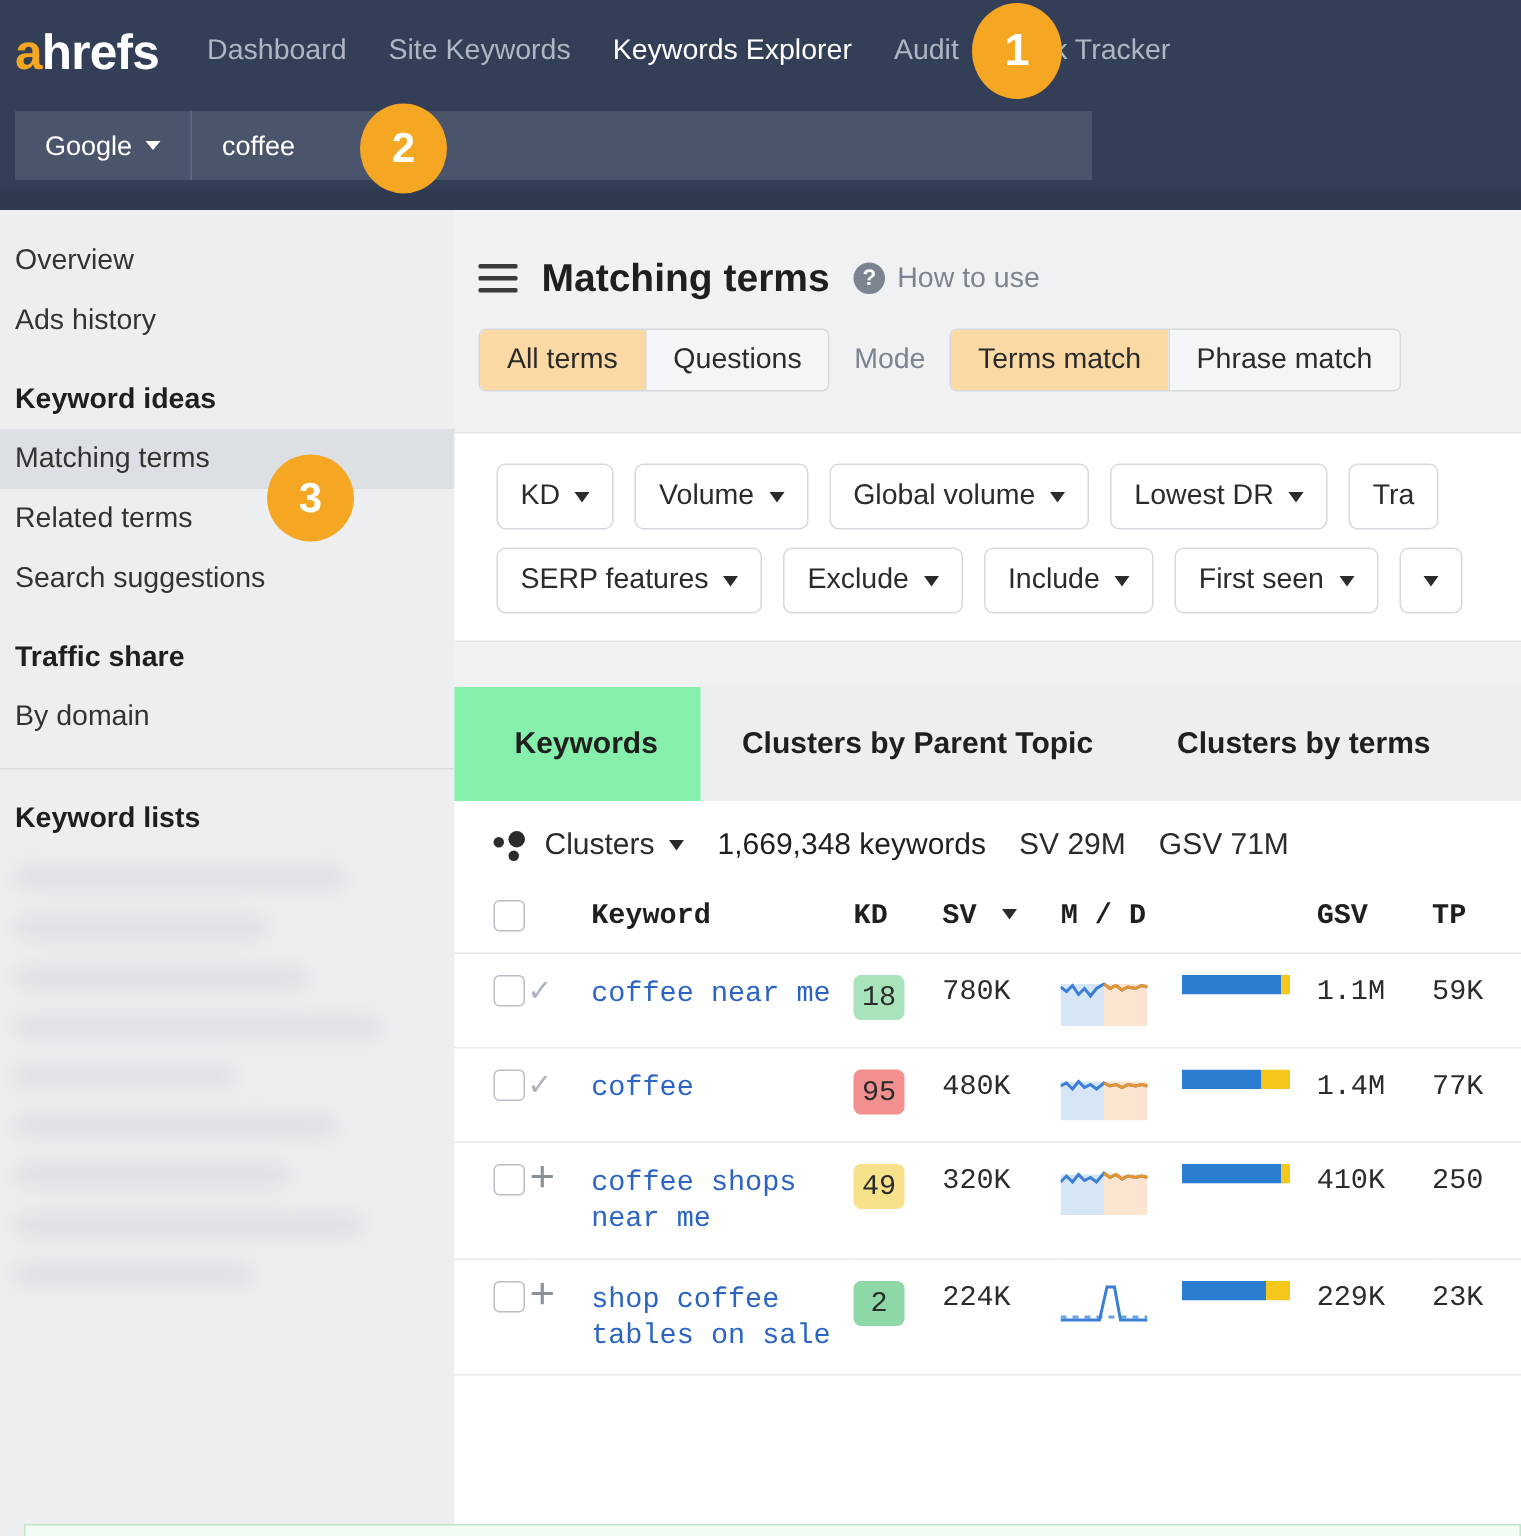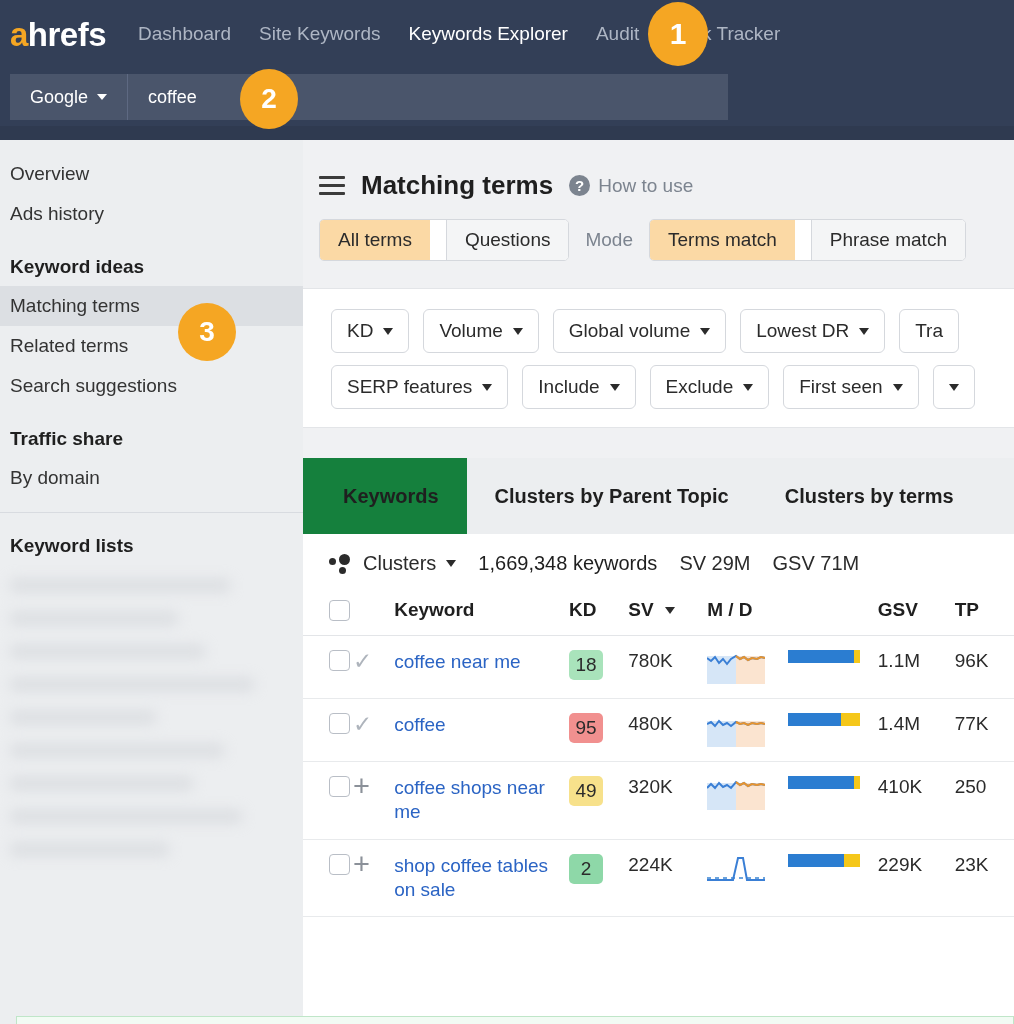--- a/index.html
+++ b/index.html
@@ -87,21 +87,21 @@
   .howto { display: flex; align-items: center; gap: 8px; cursor: pointer; }
   .qmark {
     width: 21px; height: 21px; border-radius: 50%; background: #7c848f;
     color: #fff; font-size: 15px; font-weight: 700;
     display: flex; align-items: center; justify-content: center;
   }
   .howto-txt { font-size: 19px; color: #7c848f; }
 
   .modebar { display: flex; align-items: center; gap: 16px; padding: 18px 0 0 16px; }
   .seg { display: flex; border: 1px solid #d5d8dd; border-radius: 5px; overflow: hidden;
-         background: #fff; gap: 16px; }
+         background: #fff; }
   .seg-btn {
     font-size: 19px; color: #2b2b2b; padding: 9px 18px; background: #f4f5f6;
     cursor: pointer; white-space: nowrap;
   }
   .seg-btn + .seg-btn { border-left: 1px solid #d5d8dd; }
   .seg-btn.active { background: #fbd9a5; }
   .mode-label { font-size: 19px; color: #7c848f; }
 
   .filters {
     position: absolute; left: 0; top: 148px; width: 711px; height: 140px;
@@ -124,37 +124,37 @@
   .panel {
     position: absolute; left: 0; top: 318px; width: 711px; height: 566px;
     background: #ffffff;
   }
   .tabs { display: flex; height: 76px; background: #eceef0; }
   .tab {
     display: flex; align-items: center; padding: 0 28px;
     font-size: 20px; font-weight: 700; color: #1f1f1f; cursor: pointer;
     white-space: nowrap;
   }
-  .tab.active { background: #15803d; padding-left: 40px; }
+  .tab.active { background: #86efac; padding-left: 40px; }
 
   .summary {
     display: flex; align-items: flex-end; gap: 22px; padding: 18px 0 0 26px;
   }
   .clusters-btn { display: flex; align-items: center; gap: 10px; cursor: pointer; }
   .dots { position: relative; width: 24px; height: 20px; }
   .dots i { position: absolute; background: #2b2b2b; border-radius: 50%; display: block; }
   .dots .d1 { width: 11px; height: 11px; left: 10px; top: 0; }
   .dots .d2 { width: 7px;  height: 7px;  left: 0;  top: 4px; }
   .dots .d3 { width: 7px;  height: 7px;  left: 10px; top: 13px; }
   .clusters-txt { font-size: 20px; color: #2b2b2b; }
   .kwcount { font-size: 20px; font-weight: 400; color: #1f1f1f; }
   .sv-stat { font-size: 20px; color: #2b2b2b; }
 
   
-  table.kw { width: 100%; border-collapse: collapse; margin-top: 14px; }
+  table.kw { width: 100%; border-collapse: collapse; margin-top: 14px; font-family: Liberation Mono, monospace; }
   table.kw th {
     font-size: 19px; font-weight: 700; color: #1f1f1f; text-align: left;
     padding: 10px 0 14px 0; border-bottom: 1px solid #e3e5e8;
   }
   table.kw td {
     padding: 14px 0; border-bottom: 1px solid #e8eaec; vertical-align: top;
   }
   .c-check { width: 50px; padding-left: 26px !important; }
   .c-mark  { width: 42px; }
   .c-kw    { width: 178px; }
@@ -306,25 +306,25 @@
         <div class="fbtn">
           <span>Tra</span>
         </div>
       </div>
       <div class="filter-row r2">
         <div class="fbtn">
           <span>SERP features</span>
           <span class="caret-d"></span>
         </div>
         <div class="fbtn">
+          <span>Exclude</span>
+          <span class="caret-d"></span>
+        </div>
+        <div class="fbtn">
           <span>Include</span>
-          <span class="caret-d"></span>
-        </div>
-        <div class="fbtn">
-          <span>Exclude</span>
           <span class="caret-d"></span>
         </div>
         <div class="fbtn">
           <span>First seen</span>
           <span class="caret-d"></span>
         </div>
         <div class="fbtn">
           <span class="caret-d"></span>
         </div>
       </div>
@@ -389,21 +389,21 @@
                 <polyline points="29,6 33,9 37,7 41,10 45,8 50,9 54,7 58,8" fill="none" stroke="#e8942e" stroke-width="2"></polyline>
               </svg>
             </td>
             <td class="c-bar">
               <svg class="mdbar" viewBox="0 0 72 13">
                 <rect x="0" y="0" width="66" height="13" fill="#2b7dd1"></rect>
                 <rect x="66" y="0" width="6" height="13" fill="#f5c71a"></rect>
               </svg>
             </td>
             <td class="c-gsv"><span class="num">1.1M</span></td>
-            <td class="c-tp"><span class="num">96K</span></td>
+            <td class="c-tp"><span class="num">59K</span></td>
           </tr>
 
           <tr>
             <td class="c-check">
                 <span class="chk"></span>
               </td>
             <td class="c-mark"><span class="tick">✓</span></td>
             <td class="c-kw"><span class="kwlink">coffee</span></td>
             <td class="c-kd"><span class="kdbadge" style="background:#f1908f">95</span></td>
             <td class="c-sv"><span class="num">480K</span></td>

